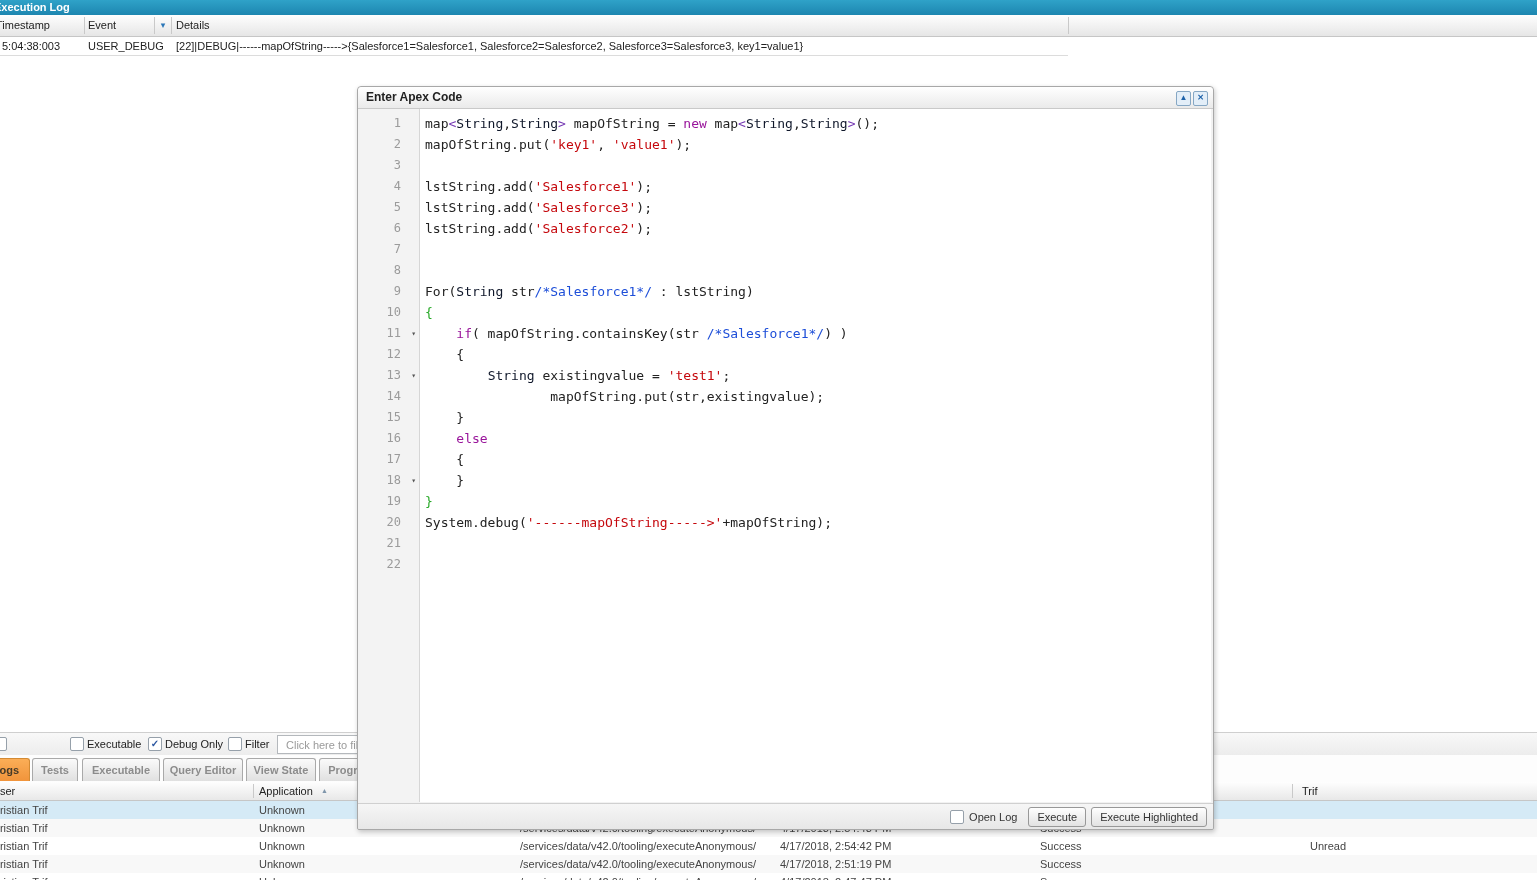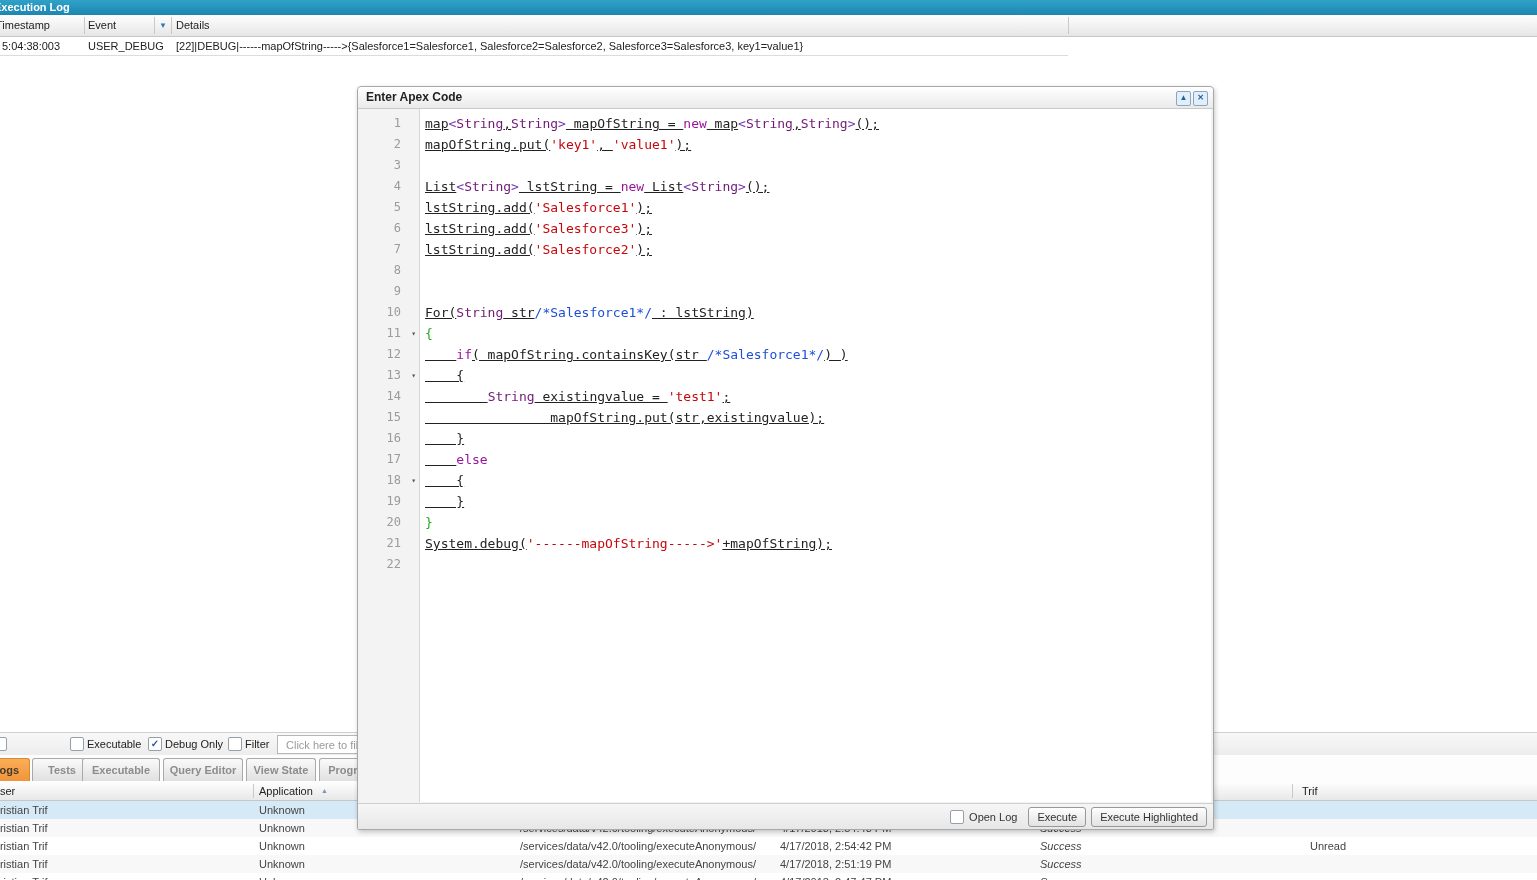--- a/index.html
+++ b/index.html
@@ -42,42 +42,42 @@
   .grid-header{position:absolute;left:0;top:782px;width:1537px;height:18px;
     background:linear-gradient(#fefefe,#e8e8e8);border-bottom:1px solid #c6c6c6;overflow:hidden;}
   .grid-header .hlabel{position:absolute;top:3px;font-size:11px;color:#222;white-space:nowrap;}
   .gh-user{left:-8px;} .gh-app{left:259px;} .gh-read{left:1302px;}
   .gh-sort{position:absolute;left:321px;top:5px;font-size:7px;color:#7f96ab;}
   .grid-rows{position:absolute;left:0;top:801px;width:1537px;height:79px;overflow:hidden;}
   .grow{position:absolute;left:0;width:1537px;height:18px;border-bottom:1px solid #ededed;background:#fff;}
   .grow.alt{background:#f8f8f8;}
   .grow.hl{background:#d5eaf6;}
   .grow span{position:absolute;top:3px;font-size:11px;color:#444;white-space:nowrap;}
-  .gc-user{left:-8px;} .gc-app{left:259px;} .gc-url{left:520px;} .gc-time{left:780px;} .gc-status{left:1040px;font-style:italic;} .gc-read{left:1310px;}
+  .gc-user{left:-8px;} .gc-app{left:259px;} .gc-url{left:520px;} .gc-time{left:780px;} .gc-status{left:1040px;} .gc-read{left:1310px;}
 
   
   .dialog{position:absolute;left:357px;top:86px;width:855px;height:742px;background:#f2f2f2;
     border:1px solid #a8a8a8;border-radius:4px 4px 2px 2px;box-shadow:1px 2px 5px rgba(0,0,0,.22);z-index:10;}
   .dlg-title{position:absolute;left:0;top:0;right:0;height:21px;background:linear-gradient(#ffffff,#eaeaea);
     border-bottom:1px solid #c9c9c9;border-radius:4px 4px 0 0;}
   .dlg-title-text{position:absolute;left:8px;top:3px;font-size:12px;font-weight:bold;color:#222;}
   .winbtn{position:absolute;top:4px;width:13px;height:13px;background:#e3eef8;border:1px solid #86a7c4;
     border-radius:2px;color:#1e62a9;font-size:8px;line-height:12px;text-align:center;font-weight:bold;}
   .wb-collapse{right:22px;} .wb-close{right:5px;}
 
   .editor{position:absolute;left:2px;right:2px;top:22px;bottom:27px;background:#fff;overflow:hidden;
     font-family:"DejaVu Sans Mono",monospace;}
   .gutter{position:absolute;left:0;top:0;bottom:0;width:60px;background:#f3f3f3;border-right:1px solid #d6d6d6;padding-top:4px;box-sizing:border-box;}
   .gutter-line{position:relative;height:21px;line-height:21px;text-align:right;padding-right:18px;
     font-size:12px;color:#9b9b9b;}
   .fold{position:absolute;right:3px;top:0;font-size:8px;color:#555;line-height:21px;}
   .codearea{position:absolute;left:61px;top:0;right:0;bottom:0;padding:4px 0 0 4px;}
   .code-line{height:21px;line-height:21px;font-size:13px;white-space:pre;color:#222;}
-  .tok-p{color:#222;text-decoration:underline;}
-  .tok-t{color:#701a75;}
+  .tok-p{color:#222;}
+  .tok-t{color:#0f172a;}
   .tok-k{color:#99159b;}
   .tok-s{color:#c5070c;}
   .tok-c{color:#1d4ed8;}
   .tok-a{color:#7336b2;}
   .tok-g{color:#25a825;}
 
   .dlg-footer{position:absolute;left:0;right:0;bottom:0;height:26px;background:linear-gradient(#f6f6f6,#e7e7e7);
     border-top:1px solid #d0d0d0;border-radius:0 0 2px 2px;display:flex;align-items:center;justify-content:flex-end;gap:5px;padding-right:6px;box-sizing:border-box;}
   .dlg-footer .cb{position:static;flex:0 0 auto;}
   .dlg-footer label{font-size:11px;color:#333;margin-right:6px;}
@@ -115,21 +115,21 @@
     <label class="fb-l2">Executable</label>
     <span class="cb fb-cb3" id="debug-only-cb">✓</span>
     <label class="fb-l3">Debug Only</label>
     <span class="cb fb-cb4"></span>
     <label class="fb-l4">Filter</label>
     <input class="filter-input" placeholder="Click here to filt" style="">
   </div>
 
   <div class="tab-strip">
       <div class="tab active" style="left: -18px; width: 46px;">Logs</div>
-      <div class="tab" style="left: 32px; width: 44px; padding-left: 7px;">Tests</div>
+      <div class="tab" style="left: 32px; width: 44px;">Tests</div>
       <div class="tab" style="left: 82px; width: 76px;">Executable</div>
       <div class="tab" style="left: 163px; width: 78px;">Query Editor</div>
       <div class="tab" style="left: 246px; width: 68px;">View State</div>
       <div class="tab" style="left: 319px; width: 64px;">Progress</div>
     </div>
 
   <div class="grid-header">
     <span class="hlabel gh-user">User</span>
     <span class="hlabel gh-app">Application</span>
     <span class="gh-sort">▲</span>
@@ -208,21 +208,20 @@
           <div class="gutter-line">18<span class="fold">▾</span></div>
           <div class="gutter-line">19</div>
           <div class="gutter-line">20</div>
           <div class="gutter-line">21</div>
           <div class="gutter-line">22</div>
         </div>
       <div class="codearea">
           <div class="code-line"><span class="tok-p">map</span><span class="tok-a">&lt;</span><span class="tok-t">String</span><span class="tok-p">,</span><span class="tok-t">String</span><span class="tok-a">&gt;</span><span class="tok-p"> mapOfString = </span><span class="tok-k">new</span><span class="tok-p"> map</span><span class="tok-a">&lt;</span><span class="tok-t">String</span><span class="tok-p">,</span><span class="tok-t">String</span><span class="tok-a">&gt;</span><span class="tok-p">();</span></div>
           <div class="code-line"><span class="tok-p">mapOfString.put(</span><span class="tok-s">'key1'</span><span class="tok-p">, </span><span class="tok-s">'value1'</span><span class="tok-p">);</span></div>
           <div class="code-line"></div>
-          <div class="code-line"><span class="tok-p">List</span><span class="tok-a">&lt;</span><span class="tok-t">String</span><span class="tok-a">&gt;</span><span class="tok-p"> lstString = </span><span class="tok-k">new</span><span class="tok-p"> List</span><span class="tok-a">&lt;</span><span class="tok-t">String</span><span class="tok-a">&gt;</span><span class="tok-p">();</span></div>
           <div class="code-line"><span class="tok-p">lstString.add(</span><span class="tok-s">'Salesforce1'</span><span class="tok-p">);</span></div>
           <div class="code-line"><span class="tok-p">lstString.add(</span><span class="tok-s">'Salesforce3'</span><span class="tok-p">);</span></div>
           <div class="code-line"><span class="tok-p">lstString.add(</span><span class="tok-s">'Salesforce2'</span><span class="tok-p">);</span></div>
           <div class="code-line"></div>
           <div class="code-line"></div>
           <div class="code-line"><span class="tok-p">For(</span><span class="tok-t">String</span><span class="tok-p"> str</span><span class="tok-c">/*Salesforce1*/</span><span class="tok-p"> : lstString)</span></div>
           <div class="code-line"><span class="tok-g">{</span></div>
           <div class="code-line"><span class="tok-p">    </span><span class="tok-k">if</span><span class="tok-p">( mapOfString.containsKey(str </span><span class="tok-c">/*Salesforce1*/</span><span class="tok-p">) )</span></div>
           <div class="code-line"><span class="tok-p">    {</span></div>
           <div class="code-line"><span class="tok-p">        </span><span class="tok-t">String</span><span class="tok-p"> existingvalue = </span><span class="tok-s">'test1'</span><span class="tok-p">;</span></div>

